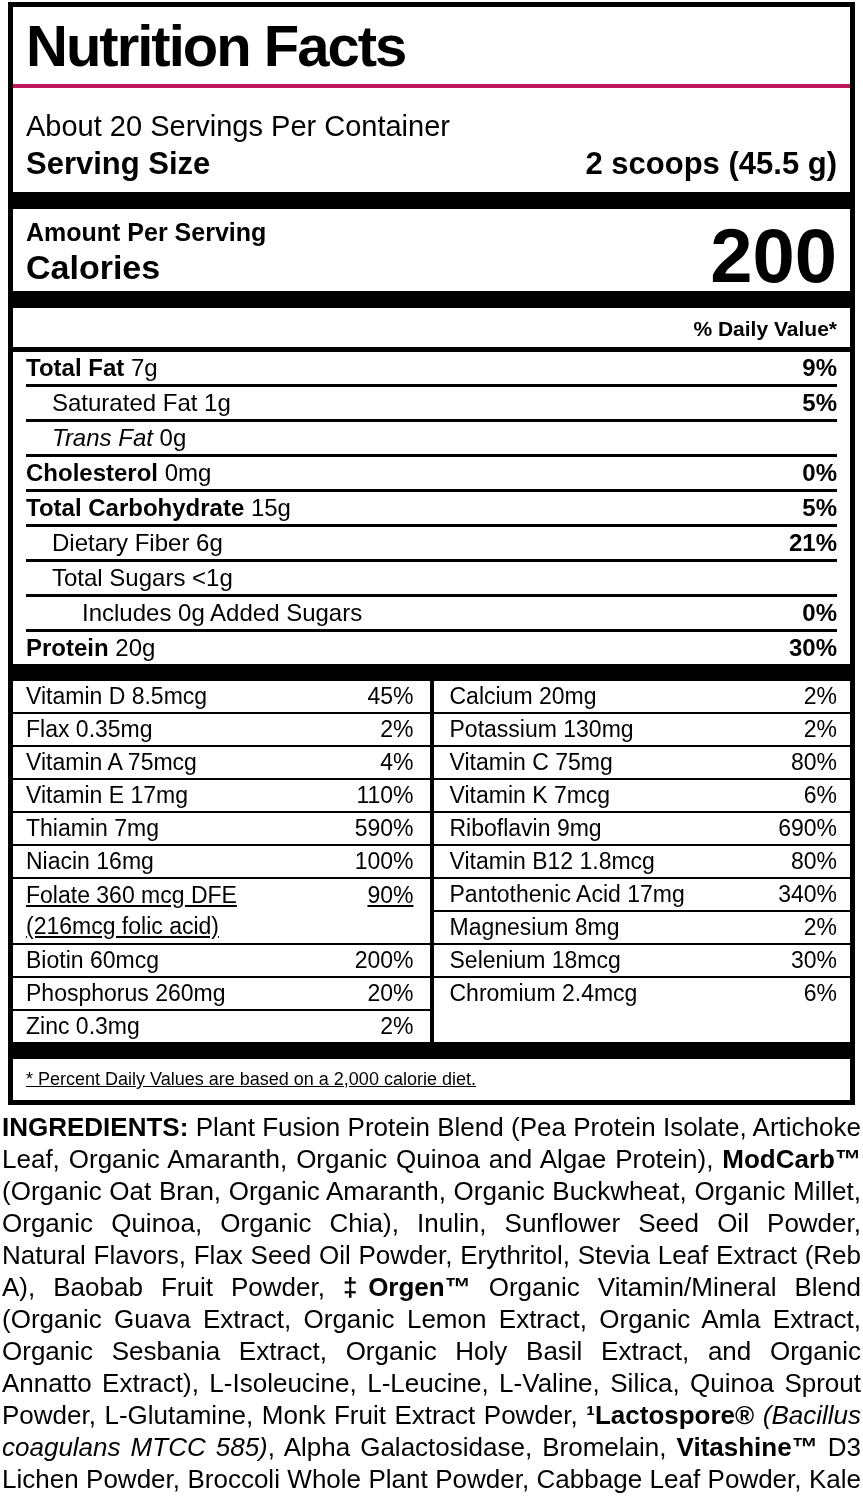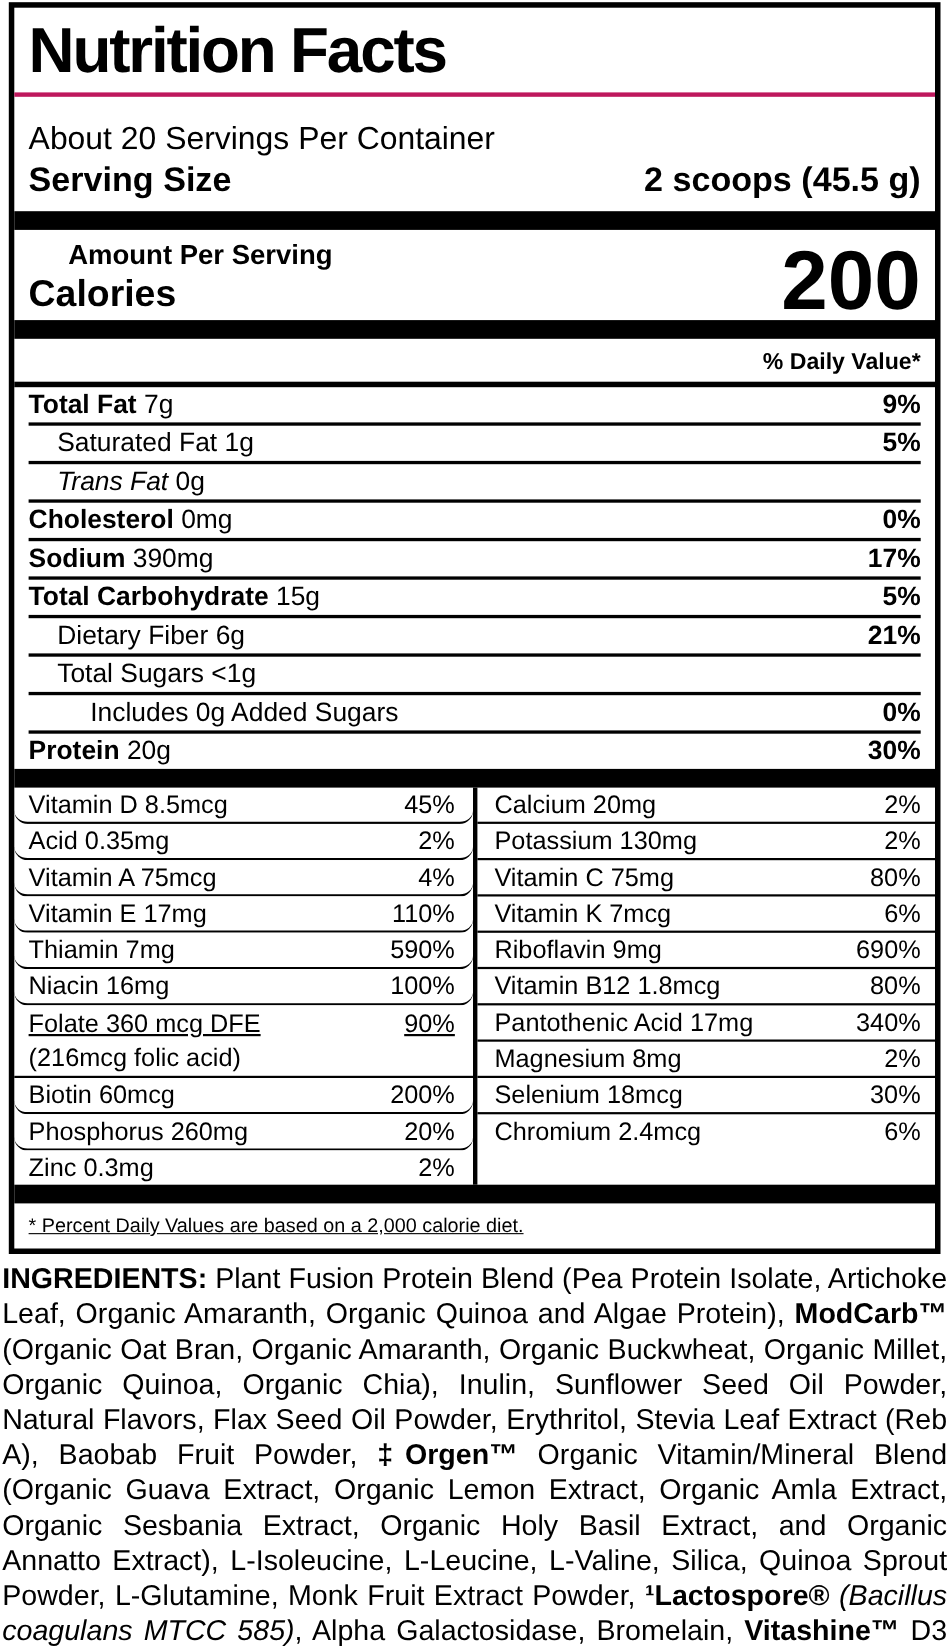--- a/index.html
+++ b/index.html
@@ -24,21 +24,21 @@
   .serving-row{
     display:flex;justify-content:space-between;align-items:baseline;
     font-size:31px;font-weight:bold;line-height:40px;padding-bottom:6px;
   }
   .bar{height:17px;background:#000;}
   .bar.mt{margin-top:2px;}
   .cal-block{
     display:flex;justify-content:space-between;align-items:flex-end;
     padding-top:8px;padding-bottom:4px;
   }
-  .cal-left .aps{font-size:25px;font-weight:bold;line-height:30px;margin-left:36px;}
+  .cal-left .aps{font-size:25px;font-weight:bold;line-height:30px;}
   .cal-left .cal{font-size:34px;font-weight:bold;line-height:40px;}
   .cal-value{font-size:76px;font-weight:bold;line-height:62px;}
   .dv-header{
     text-align:right;font-size:21px;font-weight:bold;
     padding-top:9px;padding-bottom:6px;
     border-bottom:5px solid #000;
   }
   .nrow{
     display:flex;justify-content:space-between;align-items:center;
     height:32px;border-bottom:3px solid #000;
@@ -54,22 +54,22 @@
   .micro-table{display:flex;align-items:stretch;}
   .micro-col{flex:1;min-width:0;}
   .micro-divider{width:4px;background:#000;}
   .mrow{
     border-bottom:2px solid #000;font-size:23px;
   }
   .micro-col .mrow:last-child{border-bottom:none;}
   .mrow.single{display:flex;justify-content:space-between;align-items:center;height:31px;}
   .mrow.double{height:64px;display:flex;flex-direction:column;justify-content:center;}
   .mline{display:flex;justify-content:space-between;align-items:center;line-height:31px;text-decoration:underline;}
-  .mline2{line-height:31px;}
-  .col-l .single,.col-l .mline,.col-l .mline2{padding-left:13px;padding-right:16px;border-radius:12px;}
+  .mline2{line-height:31px;text-decoration:underline;}
+  .col-l .single,.col-l .mline,.col-l .mline2{padding-left:13px;padding-right:16px;}
   .col-r .single{padding-left:16px;padding-right:13px;}
   .footnote{font-size:18px;line-height:28px;padding-top:6px;padding-bottom:7px;text-decoration:underline;}
   .ingredients{
     margin:6px 2px 0 2px;
     font-size:26px;line-height:32px;
     text-align:justify;
   }
 </style>
 </head>
 <body>
@@ -103,24 +103,20 @@
       </div>
       <div class="nrow ind1">
         <span class="nname"><span class="i">Trans Fat</span> 0g</span>
         <span class="ndv"></span>
       </div>
       <div class="nrow">
         <span class="nname"><span class="b">Cholesterol</span> 0mg</span>
         <span class="ndv">0%</span>
       </div>
       <div class="nrow">
-        <span class="nname"><span class="b">Sodium</span> 390mg</span>
-        <span class="ndv">17%</span>
-      </div>
-      <div class="nrow">
         <span class="nname"><span class="b">Total Carbohydrate</span> 15g</span>
         <span class="ndv">5%</span>
       </div>
       <div class="nrow ind1">
         <span class="nname"><span>Dietary Fiber</span> 6g</span>
         <span class="ndv">21%</span>
       </div>
       <div class="nrow ind1">
         <span class="nname"><span>Total Sugars</span> &lt;1g</span>
         <span class="ndv"></span>
@@ -137,21 +133,21 @@
 
   <div class="bar"></div>
 
   <div class="micro-table">
     <div class="micro-col col-l">
         <div class="mrow single">
           <span class="mname">Vitamin D 8.5mcg</span>
           <span class="mdv">45%</span>
         </div>
         <div class="mrow single">
-          <span class="mname">Acid 0.35mg</span>
+          <span class="mname">Flax 0.35mg</span>
           <span class="mdv">2%</span>
         </div>
         <div class="mrow single">
           <span class="mname">Vitamin A 75mcg</span>
           <span class="mdv">4%</span>
         </div>
         <div class="mrow single">
           <span class="mname">Vitamin E 17mg</span>
           <span class="mdv">110%</span>
         </div>

